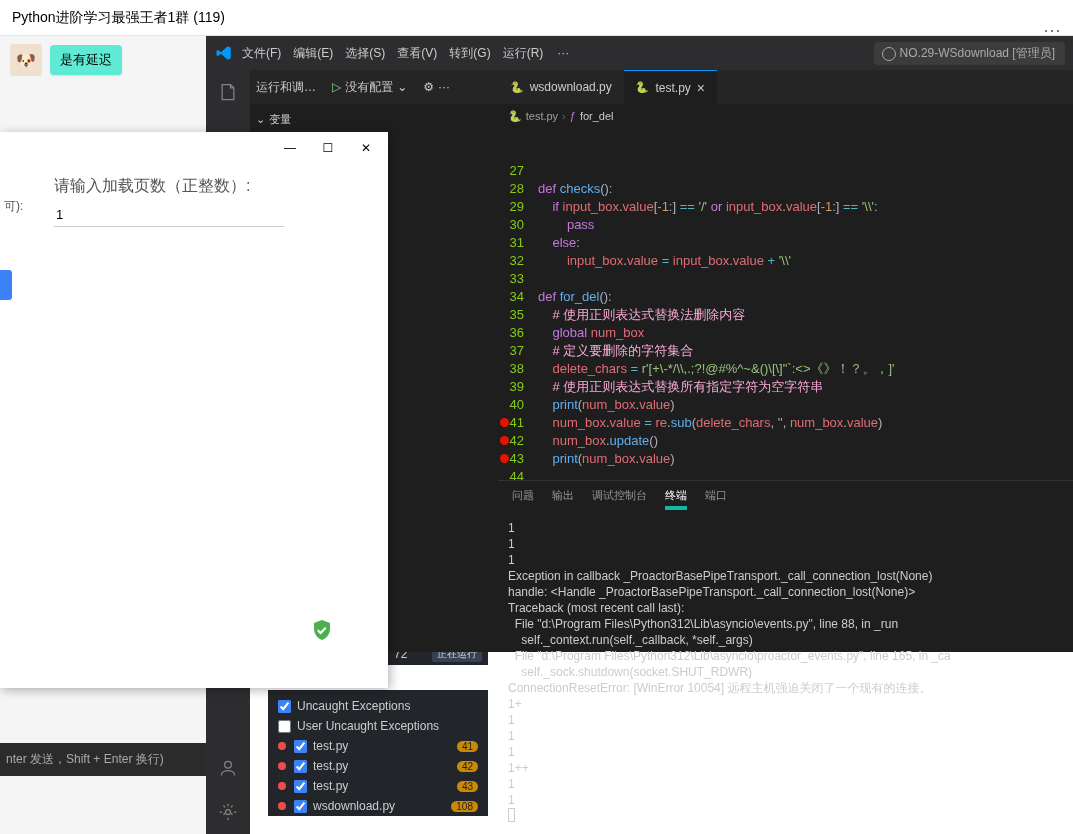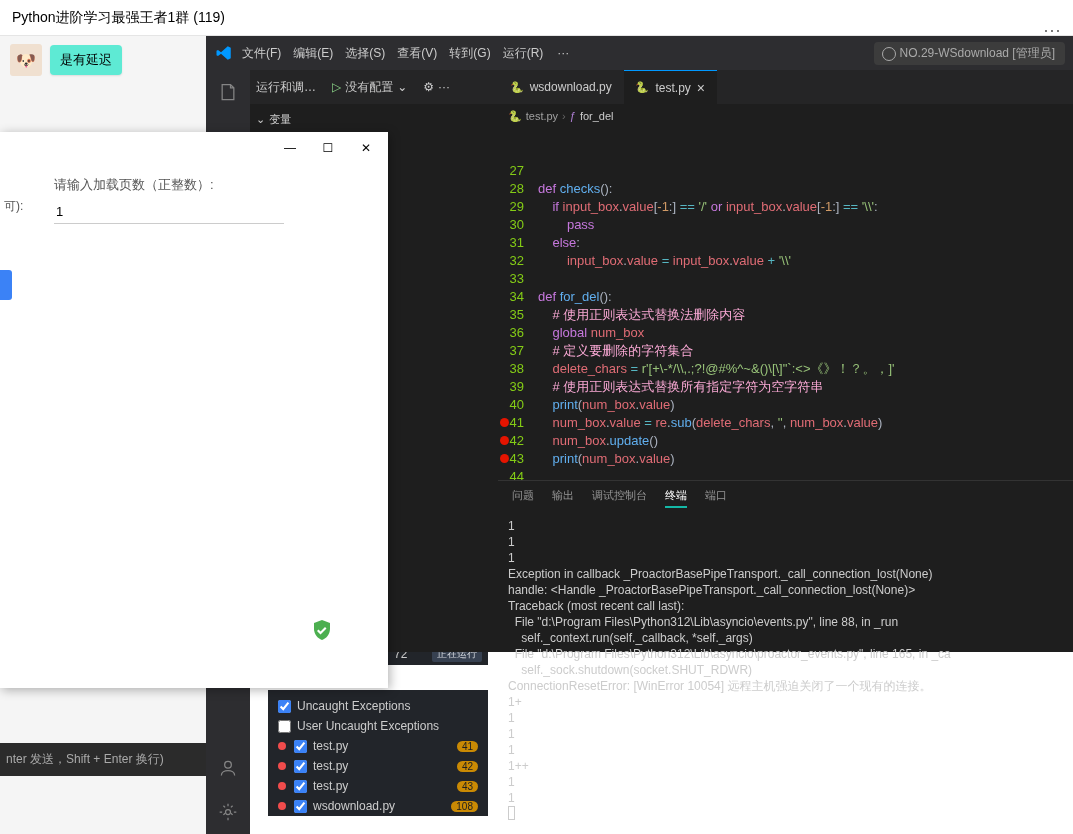--- a/index.html
+++ b/index.html
@@ -12,21 +12,21 @@
   .chat-row { display: flex; align-items: center; padding: 8px 10px; gap: 8px; }
   .avatar { width: 32px; height: 32px; background: #f0e0d0; display: flex; align-items: center; justify-content: center; font-size: 16px; border-radius: 3px; }
   .bubble { background: #5eead4; padding: 6px 10px; border-radius: 4px; font-size: 13px; box-shadow: 0 1px 2px rgba(0,0,0,0.1); }
   .chat-input-hint { position: absolute; bottom: 58px; left: 0; width: 206px; background: #2b2b2b; color: #aaa; font-size: 12px; padding: 8px 6px; }
 
   
   .dialog { position: absolute; left: 0; top: 132px; width: 388px; height: 556px; background: #fff; box-shadow: 2px 2px 10px rgba(0,0,0,0.3); z-index: 10; }
   .dialog-titlebar { display: flex; justify-content: flex-end; padding: 8px 14px; gap: 22px; }
   .dlg-btn { width: 16px; height: 16px; display: flex; align-items: center; justify-content: center; font-size: 12px; cursor: pointer; }
   .dialog-body { padding: 12px 54px; }
-  .dlg-label { font-size: 13px; color: #555; margin-bottom: 6px; }
+  .dlg-label { font-size: 16px; color: #555; margin-bottom: 6px; }
   .dlg-input { width: 230px; border: none; border-bottom: 1px solid #ccc; padding: 4px 2px; font-size: 13px; outline: none; }
   .dlg-side-label { position: absolute; left: 0; top: 196px; font-size: 12px; color: #555; padding: 2px 4px; }
   .dlg-primary-btn { position: absolute; left: 0; top: 268px; width: 12px; height: 30px; background: #3b82f6; border-radius: 0 3px 3px 0; }
   .shield-icon { position: absolute; left: 310px; top: 618px; width: 24px; height: 24px; }
   .shield-icon svg { width: 24px; height: 24px; }
 
   
   .debug-sidebar { position: absolute; left: 260px; top: 530px; width: 220px; background: #22252a; color: #ccc; font-size: 12px; }
   .dbg-row { display: flex; align-items: center; justify-content: space-between; padding: 3px 6px; }
   .status-badge { background: #374151; color: #d1d5db; font-size: 10px; padding: 1px 5px; border-radius: 2px; }
@@ -87,21 +87,21 @@
   .tk-num { color: #d19a66; }
   .tk-id { color: #e06c75; }
   .tk-def { color: #c678dd; }
   .tk-op { color: #56b6c2; }
   .tk-plain { color: #abb2bf; }
 
   
   .panel { position: absolute; left: 292px; top: 480px; right: 0; bottom: 0; background: #1e1e1e; border-top: 1px solid #333; }
   .panel-tabs { display: flex; gap: 18px; padding: 4px 14px; font-size: 11px; color: #969696; }
   .panel-tab { padding: 3px 0; cursor: pointer; }
-  .panel-tab.active { color: #fff; border-bottom: 2px solid #14b8a6; text-align: center; }
+  .panel-tab.active { color: #fff; border-bottom: 4px solid #14b8a6; text-align: center; }
   .terminal { padding: 6px 10px; font-family: Consolas, monospace; font-size: 12px; line-height: 16px; color: #ccc; white-space: pre-wrap; }
   .cursor-blink { display: inline-block; width: 7px; height: 14px; border: 1px solid #ccc; }
 </style>
 </head>
 <body>
 
 <div class="chat-title-bar">
   <span>Python进阶学习最强王者1群 (119)</span>
 </div>
 <span class="more-dots">···</span>

